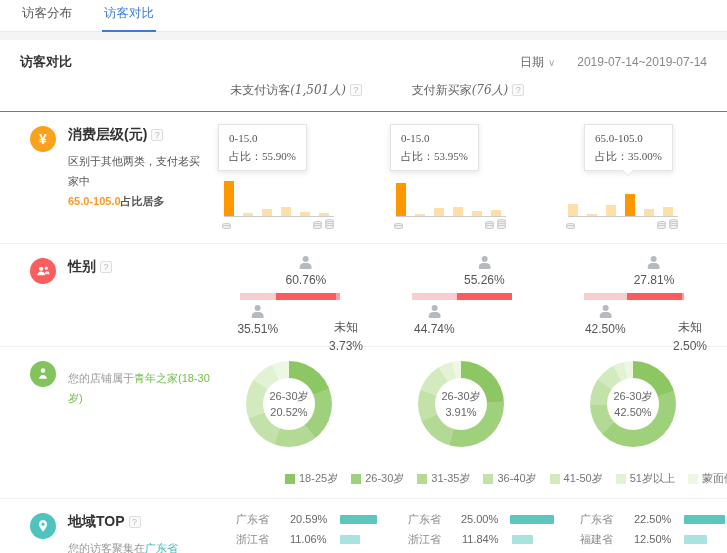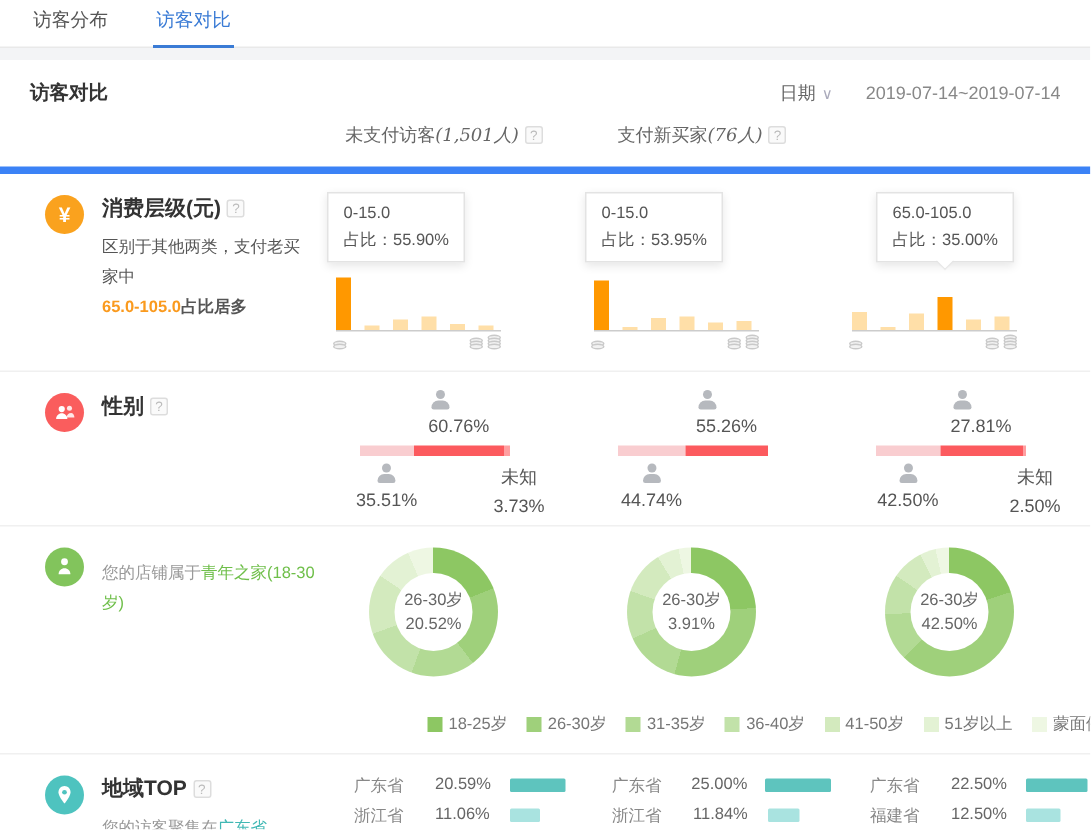--- a/index.html
+++ b/index.html
@@ -17,42 +17,42 @@
   
   .panel-head { display:flex; align-items:center; padding:10px 20px 0; height:34px; }
   .panel-title { font-size:13px; font-weight:bold; color:#333; }
   .date-area { margin-left:auto; display:flex; align-items:center; gap:22px; }
   .date-label { color:#666; cursor:pointer; }
   .caret { color:#aab; font-size:10px; margin-left:4px; }
   .date-range { color:#888; }
 
   
   .grid { display:grid; grid-template-columns:210px 172px 172px 173px; }
-  .col-headers { padding:8px 0 12px; border-bottom:5px solid #3b82f6; }
+  .col-headers { padding:8px 0 12px; border-bottom:1px solid #3b82f6; }
   .col-head { text-align:center; color:#666; }
   .col-count { font-family:"DejaVu Serif",serif; font-style:italic; color:#666; }
   .help { display:inline-block; width:12px; height:12px; line-height:11px; text-align:center;
           border:1px solid #ddd; border-radius:2px; background:#fafafa; color:#bbb; font-size:9px;
           margin-left:4px; vertical-align:1px; cursor:pointer; }
 
   .row { border-bottom:1px solid #f0f0f0; }
   .row-label { display:flex; gap:12px; padding:14px 0 0 30px; }
   .icon-circle { width:26px; height:26px; border-radius:50%; flex:none; display:flex; align-items:center;
                  justify-content:center; color:#fff; font-weight:bold; font-size:14px; }
   .ic-orange { background:#faa21e; } .ic-red { background:#fa5d5d; }
   .ic-green { background:#82c45c; } .ic-teal { background:#4ec3bf; }
   .row-title { font-size:14px; font-weight:bold; color:#333; }
   .row-desc { font-size:11px; margin-top:8px; line-height:1.8; color:#555; }
   .desc-gray { color:#999; }
   .hl-orange { color:#fa9a1e; font-weight:bold; }
   .hl-red { color:#fa5d5d; } .hl-green { color:#6fbf4a; } .hl-teal { color:#40b8b4; }
 
   
   .row-consumption { height:132px; }
-  .row-consumption .cell { padding-top:10px; }
+  .row-consumption .cell { padding-top:10px;font-family:Liberation Serif, serif; }
   .tooltip { display:inline-block; background:#fff; border:1px solid #e3e3e3; box-shadow:0 2px 6px rgba(0,0,0,.10);
              padding:5px 10px; font-size:11px; color:#555; line-height:1.6; white-space:nowrap; margin:2px 0 6px 8px; }
   .row-consumption .cell:nth-child(4) .tooltip { margin-left:30px; position:relative; }
   .row-consumption .cell:nth-child(4) .tooltip::after { content:""; position:absolute; left:50%; bottom:-5px;
              transform:translateX(-50%); border:6px solid transparent; border-top-color:#fff; border-bottom:0;
              filter:drop-shadow(0 1px 0 #e3e3e3); }
   .barchart { display:flex; align-items:flex-end; gap:9px; width:110px; height:40px;
               margin-left:14px; border-bottom:1px solid #ccc; }
   .bar { width:10px; background:#ffdfa8; }
   .bar.hl { background:#ff9800; }
@@ -64,26 +64,26 @@
 
   
   .row-gender { height:103px; }
   .row-gender .cell { padding-top:8px; }
   .gender-chart { position:relative; width:100px; height:88px; margin:4px 0 0 30px; }
   .person { display:inline-block; width:16px; height:13px; position:relative; }
   .person::before { content:""; position:absolute; top:0; left:50%; transform:translateX(-50%);
                     width:6px; height:6px; border-radius:50%; background:#b6b9be; }
   .person::after { content:""; position:absolute; bottom:0; left:50%; transform:translateX(-50%);
                    width:12px; height:6px; border-radius:6px 6px 2px 2px; background:#b6b9be; }
-  .g-female { position:absolute; top:0; transform:translateX(-50%); }
+  .g-female { position:absolute; top:0; transform:translateX(-50%); text-align:center; }
   .g-pct { font-size:12px; color:#555; margin-top:1px; white-space:nowrap; }
   .g-bar { position:absolute; top:37px; left:0; width:100%; height:7px; display:flex; }
   .seg-male { background:#f9cdd0; } .seg-female { background:#fc5a5e; } .seg-unknown { background:#ff9fa1; }
   .g-male { position:absolute; top:49px; transform:translateX(-50%); text-align:center; }
-  .g-unknown { position:absolute; top:49px; right:-36px; width:60px; text-align:center;
+  .g-unknown { position:absolute; top:62px; right:-36px; width:60px; text-align:center;
                font-size:12px; color:#555; line-height:1.6; }
 
   
   .row-age { }
   .row-age-grid { height:118px; }
   .row-age-grid .cell { padding-top:14px; }
   .donut { width:86px; height:86px; border-radius:50%; margin-left:36px; position:relative; }
   .donut-hole { position:absolute; left:50%; top:50%; transform:translate(-50%,-50%); width:52px; height:52px;
                 border-radius:50%; background:#fff; display:flex; flex-direction:column; align-items:center;
                 justify-content:center; font-size:11px; color:#666; line-height:1.5; white-space:nowrap; }

